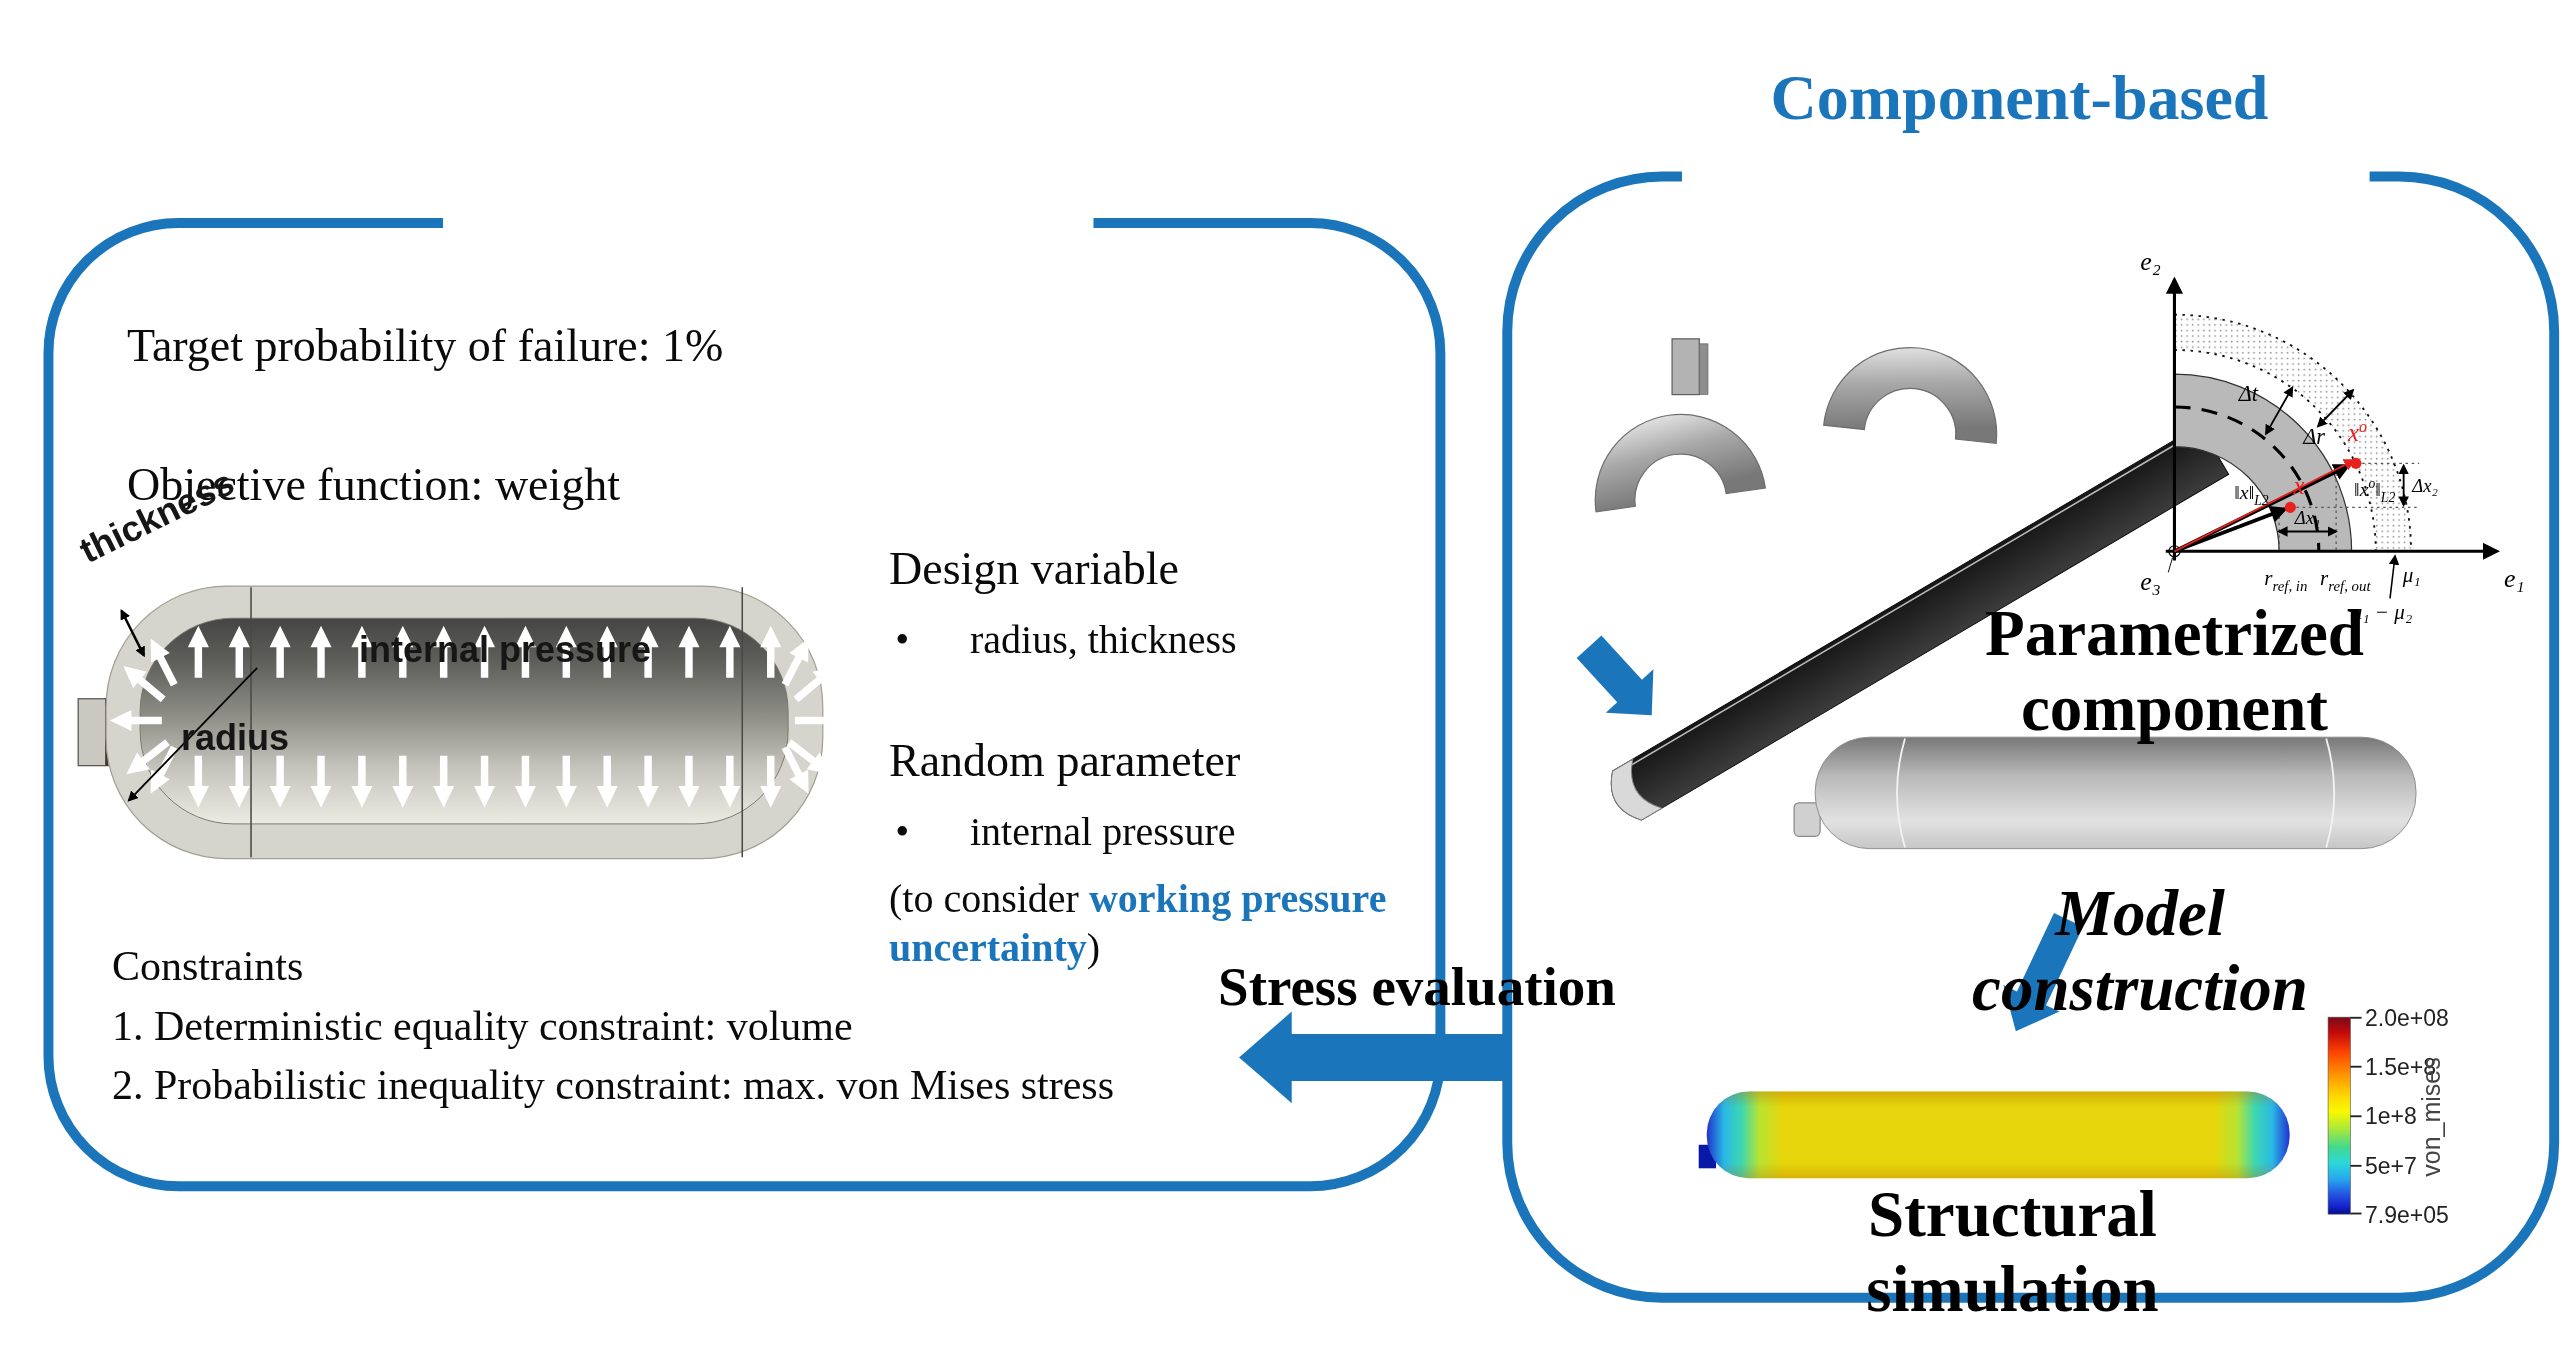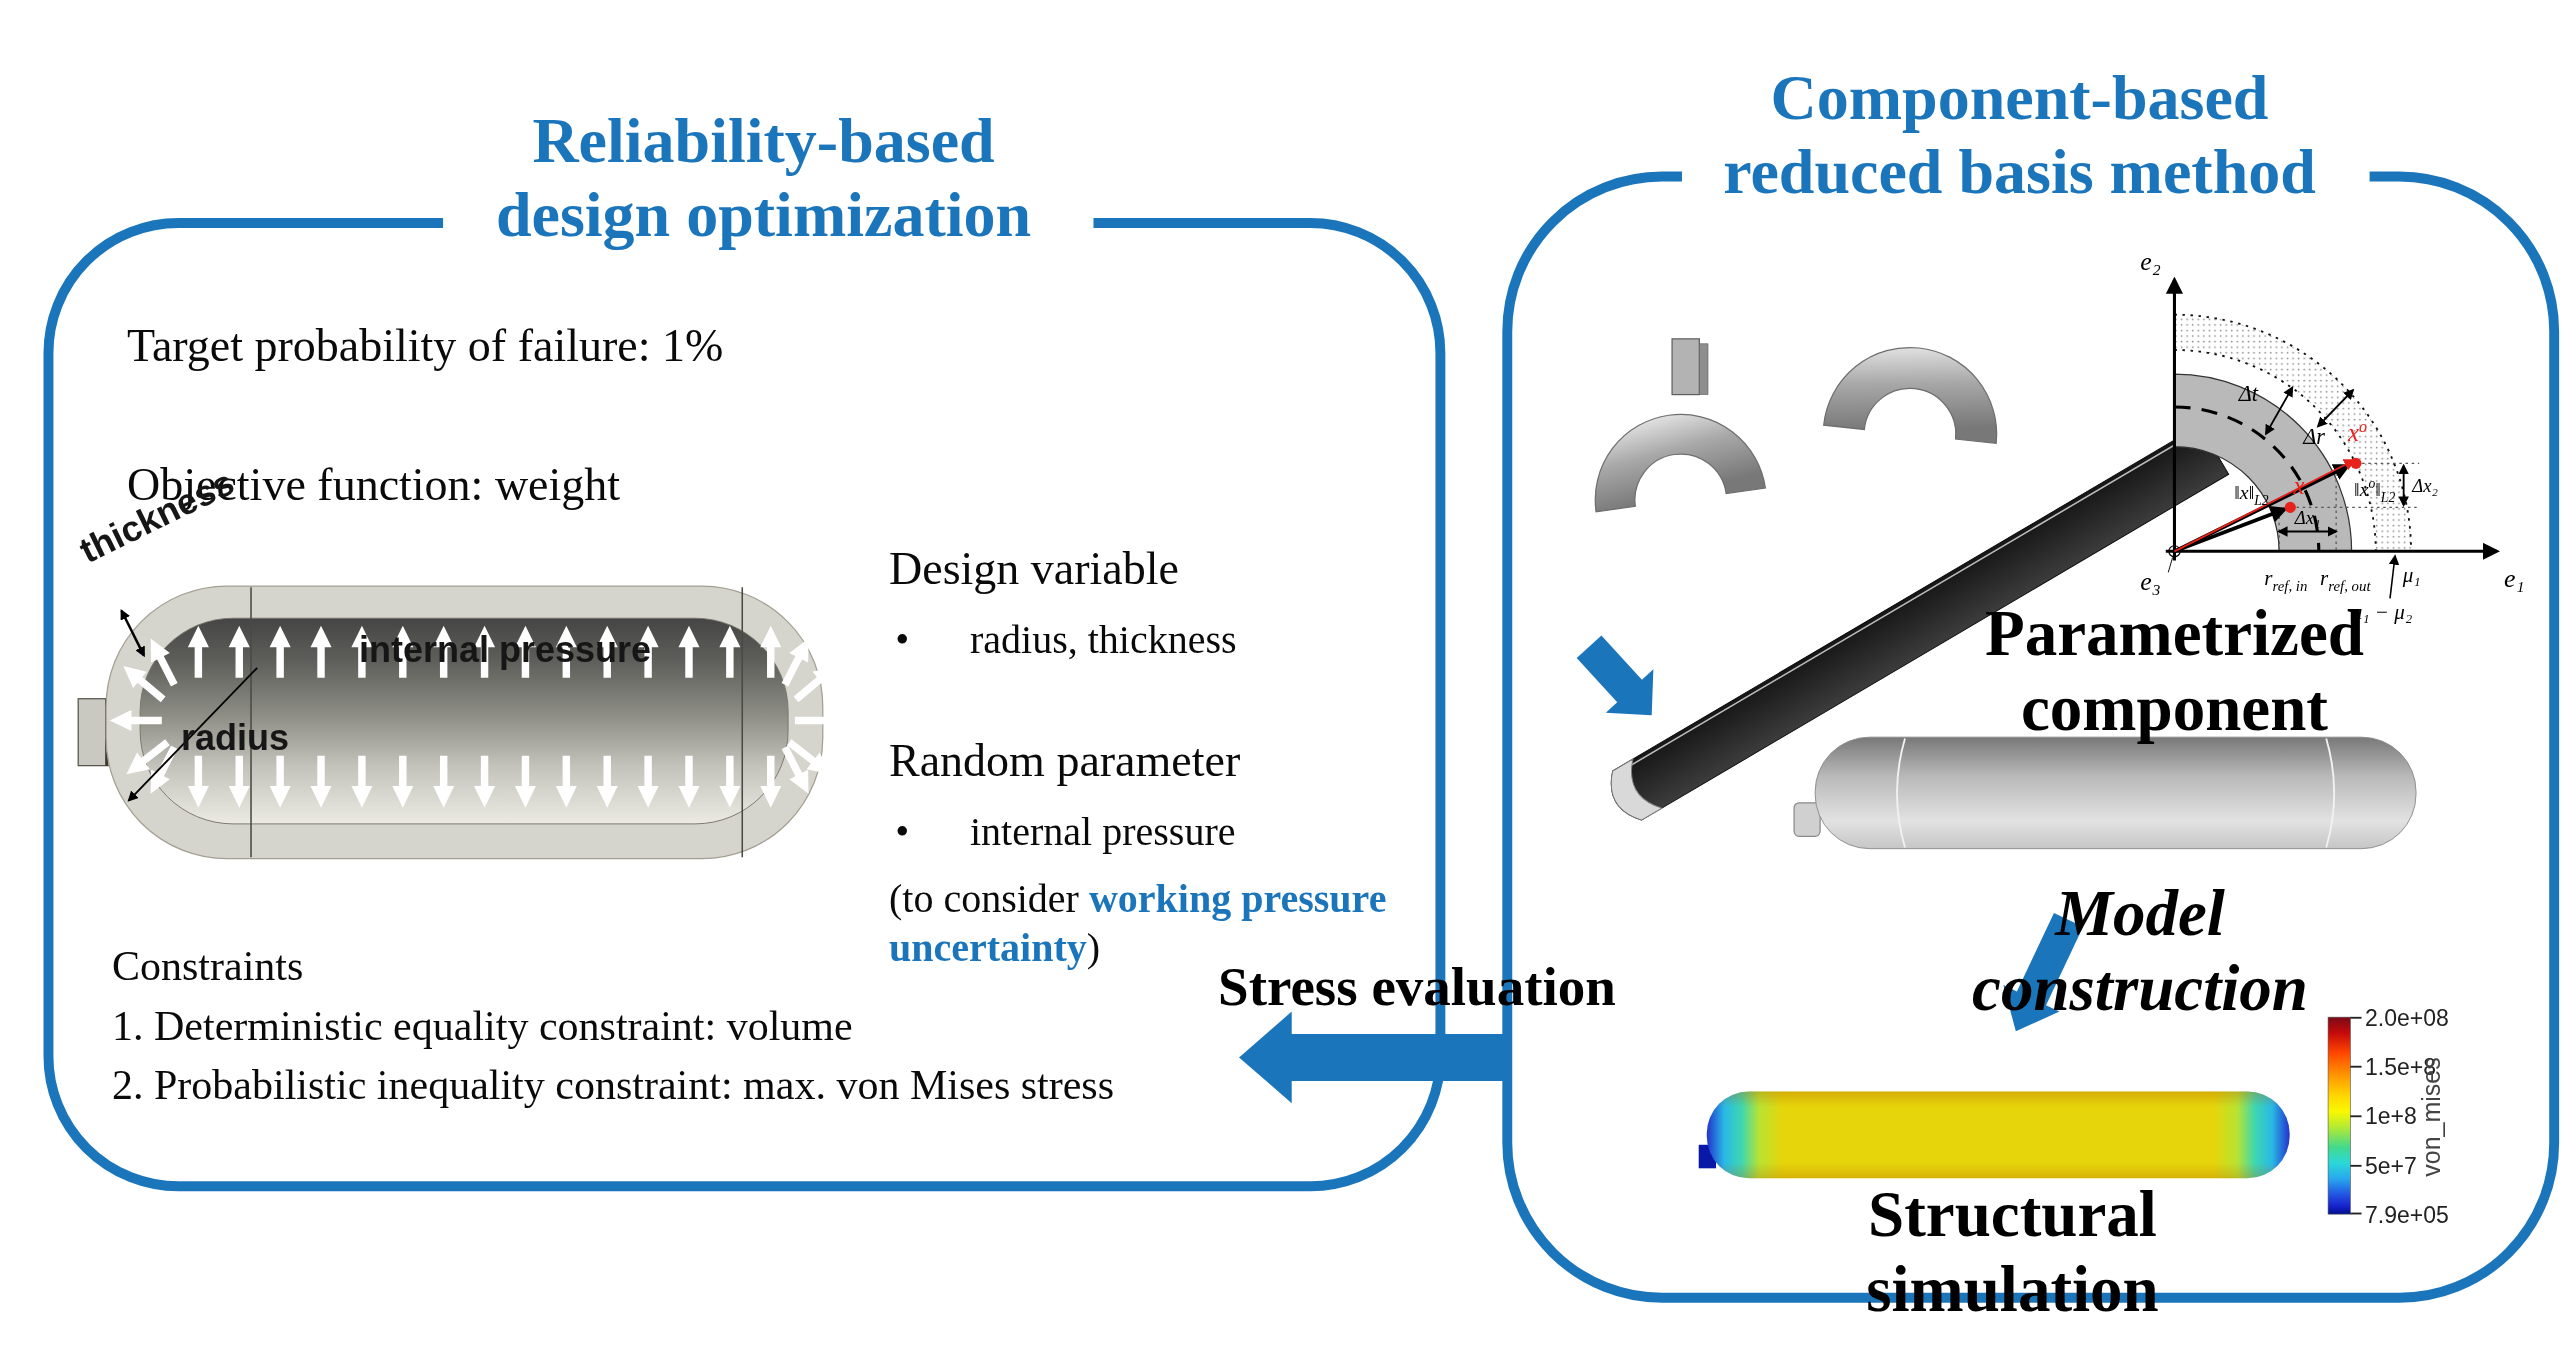--- a/index.html
+++ b/index.html
@@ -239,28 +239,23 @@
     <text class="it" x="3800" y="800" font-size="32"><tspan>‖x</tspan><tspan dy="-12" font-size="22">o</tspan><tspan dy="12">‖</tspan><tspan dy="10" font-size="22">L2</tspan></text>
     <text class="it" x="3725" y="846" text-anchor="middle" font-size="30">Δx₁</text>
     <text class="it" x="3894" y="794" font-size="30">Δx₂</text>
     <text class="it" x="3655" y="944" font-size="34"><tspan>r</tspan><tspan dy="10" font-size="24">ref, in</tspan></text>
     <text class="it" x="3745" y="944" font-size="34"><tspan>r</tspan><tspan dy="10" font-size="24">ref, out</tspan></text>
     <text class="it" x="3893" y="940" text-anchor="middle" font-size="34">μ₁</text>
     <text class="it" x="3845" y="1000" text-anchor="middle" font-size="34">μ₁ − μ₂</text>
   </g>
 </svg>
 
-<div class="abs panel-title" style="left:423px;top:104px;width:681px;">
-  <div>Reliability-based</div>
-  <div>design optimization</div>
-</div>
 
 <div class="abs panel-title" style="left:1648px;top:61px;width:743px;">
   <div>Component-based</div>
-  <div>reduced basis method</div>
 </div>
 
 <div class="abs body-text" style="left:127px;top:319px;">Target probability of failure: 1%</div>
 <div class="abs body-text" style="left:127px;top:458px;">Objective function: weight</div>
 
 <div class="abs vessel-label" style="left:73px;top:534px;transform:rotate(-26deg);transform-origin:0 0;">thickness</div>
 <div class="abs vessel-label" style="left:344px;top:629px;width:322px;text-align:center;">internal pressure</div>
 <div class="abs vessel-label" style="left:181px;top:717px;">radius</div>
 
 <div class="abs" style="left:889px;top:542px;width:558px;">

